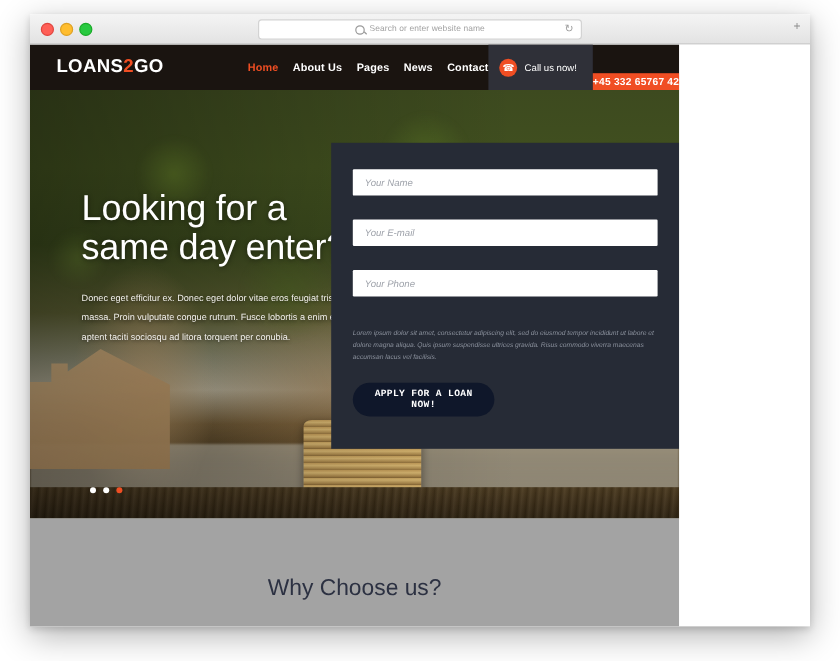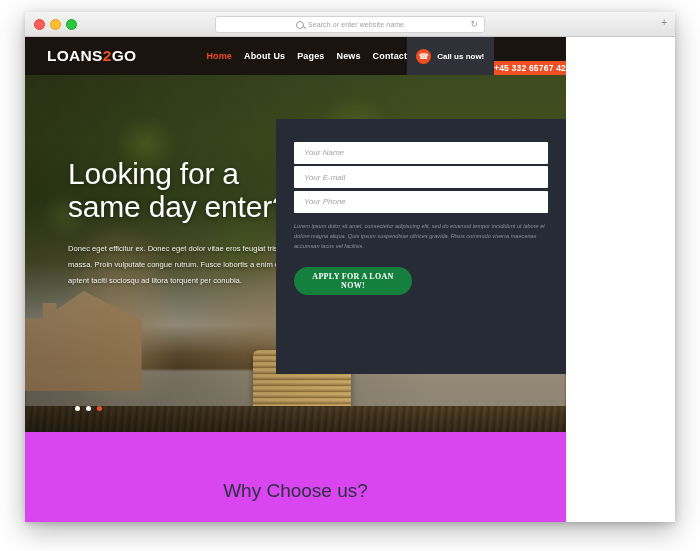--- a/index.html
+++ b/index.html
@@ -157,21 +157,21 @@
     background: #f04e23;
     color: #ffffff;
     font-size: 8px;
     display: flex;
     align-items: center;
     justify-content: center;
     flex: none;
   }
   #call-label {
     font-size: 8px;
-    font-weight: bold;
+    font-weight: normal;
     color: #ffffff;
     white-space: nowrap;
   }
   #phone-block {
     flex: 1;
     background: #f04e23;
     display: flex;
     align-items: center;
     justify-content: center;
     margin-top: 24px;
@@ -390,21 +390,21 @@
     box-sizing: border-box;
   }
   .field {
     width: 100%;
     height: 22px;
     background: #ffffff;
     border: none;
     outline: none;
     box-sizing: border-box;
     padding: 0 10px;
-    margin-bottom: 2px;
+    margin-bottom: 20px;
     font-size: 8px;
     font-style: italic;
     color: #333a45;
     font-family: "Liberation Sans", sans-serif;
     border-radius: 1px;
   }
   .field::placeholder { color: #9fa3ab; font-style: italic; }
   #form-note {
     font-size: 5.6px;
     line-height: 10px;
@@ -412,35 +412,35 @@
     color: #8b919d;
     margin: 6px 0 14px 0;
   }
   #apply-button {
     display: inline-flex;
     align-items: center;
     justify-content: center;
     width: 118px;
     height: 28px;
     border-radius: 16px;
-    background: #15803d;
+    background: #0f172a;
     color: #ffffff;
     font-size: 8px;
     font-weight: bold;
     letter-spacing: .3px;
     border: none;
     cursor: pointer;
-    font-family: Liberation Serif, serif;
+    font-family: Liberation Mono, monospace;
   }
 
   
   #why-section {
     position: relative;
     height: 91px;
-    background: #d946ef;
+    background: #a3a3a3;
     display: flex;
     align-items: center;
     justify-content: center;
   }
   #why-title {
     font-size: 19px;
     color: #2c3142;
     font-weight: normal;
     margin: 0;
     padding-top: 26px;

